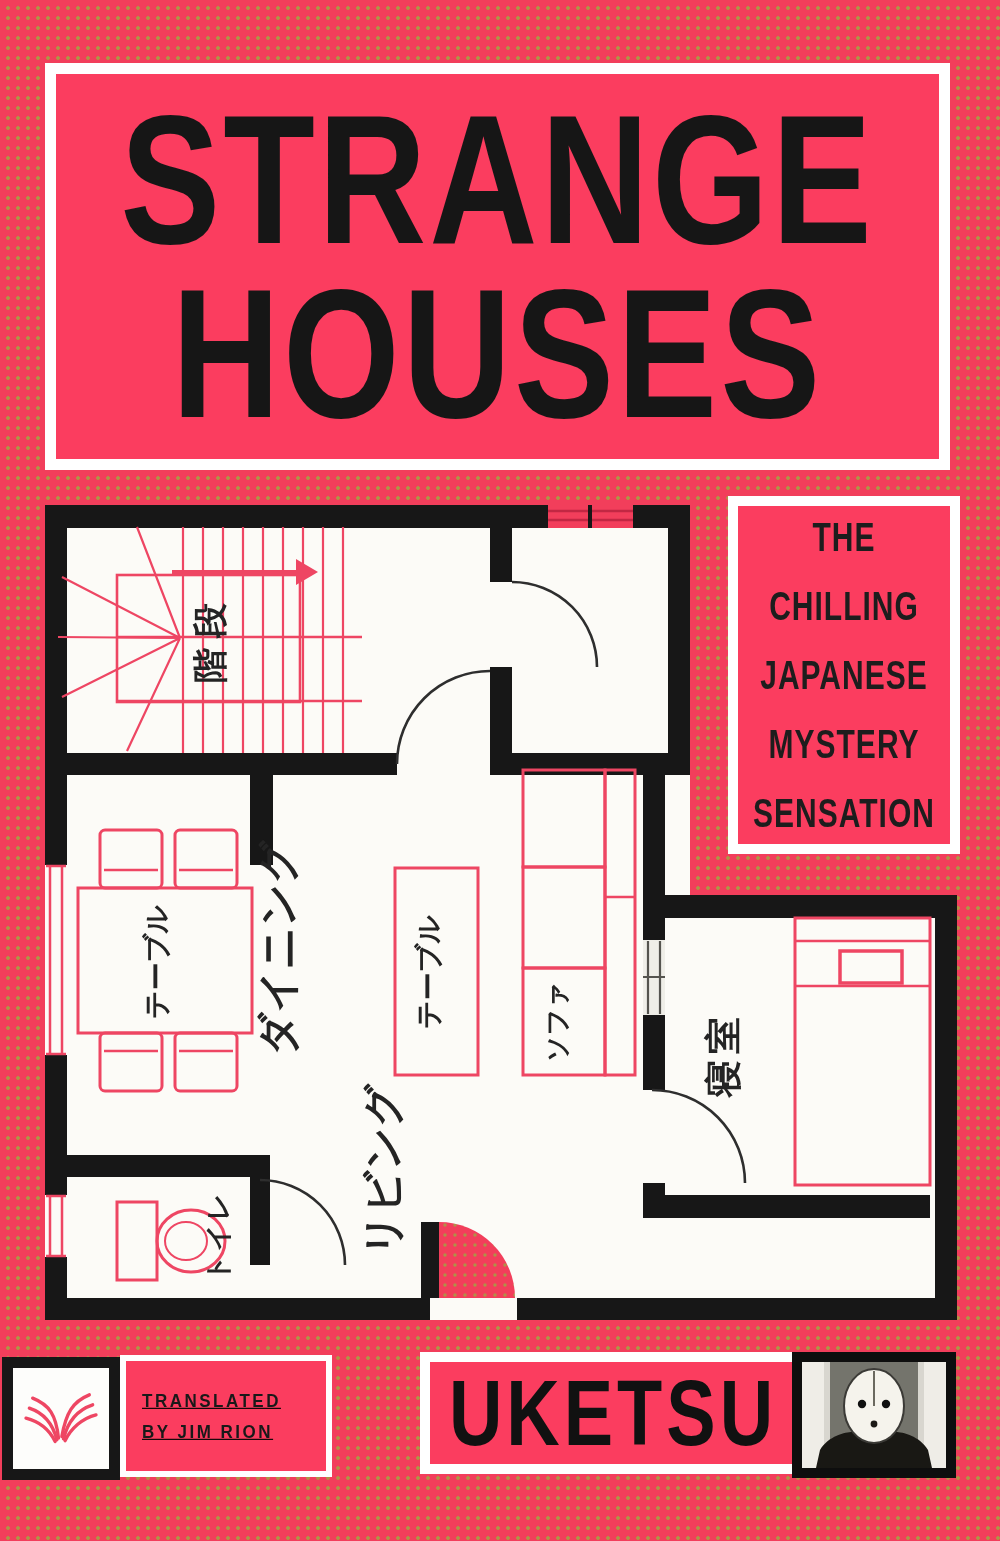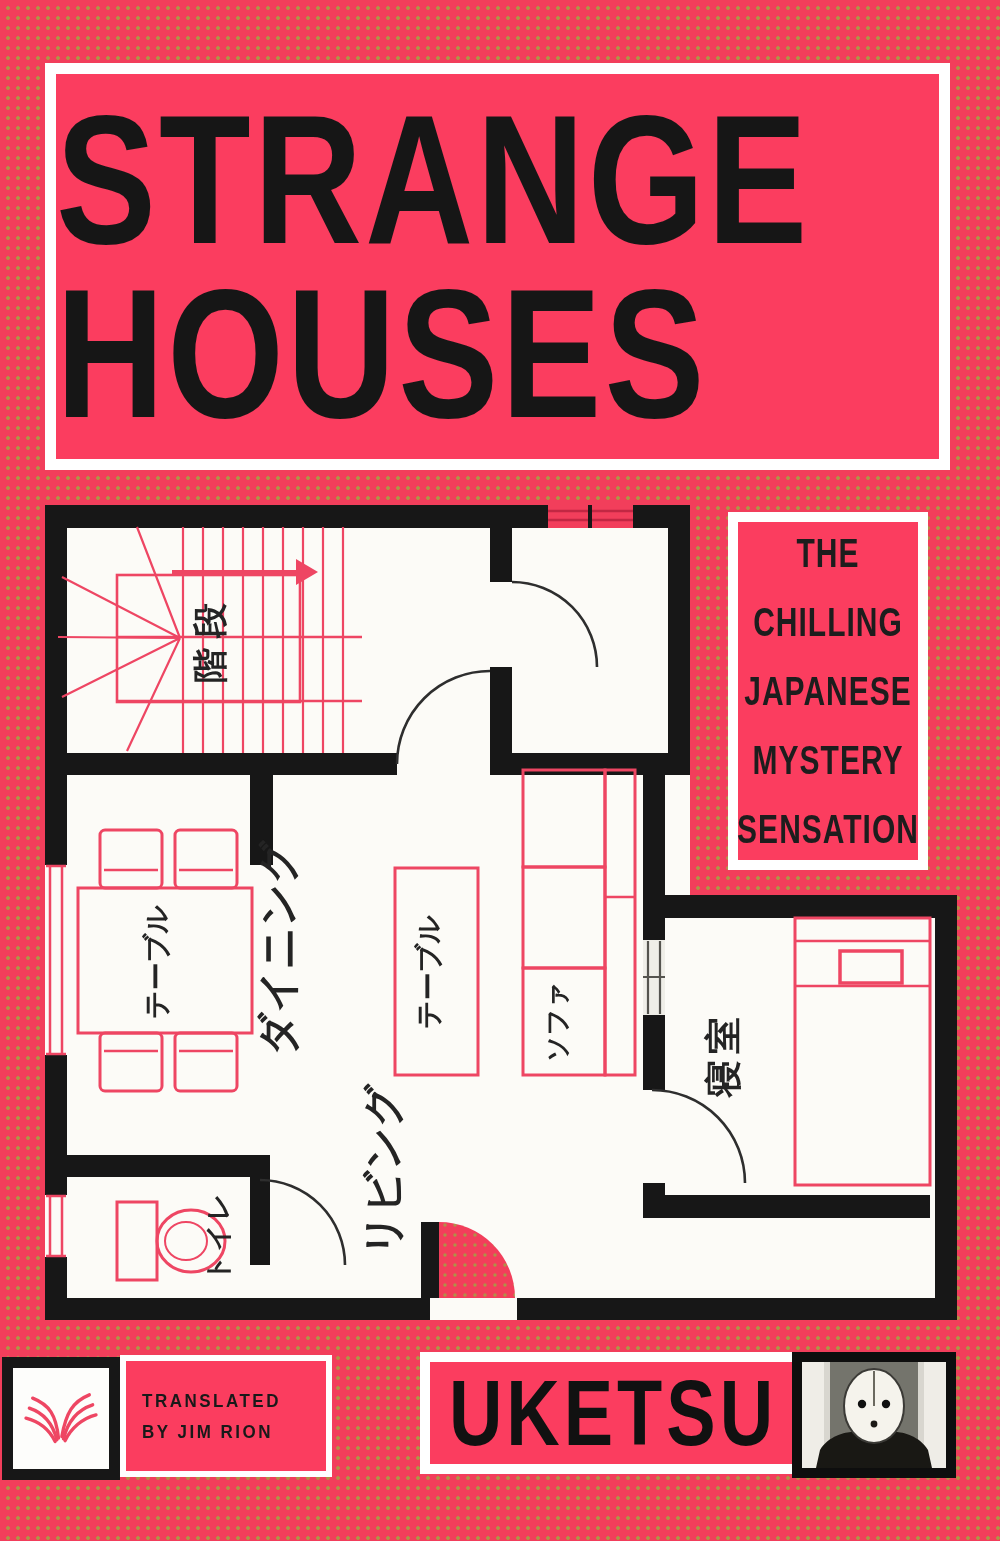--- a/index.html
+++ b/index.html
@@ -13,36 +13,36 @@
     background-color:var(--background);
     background-image:radial-gradient(var(--dot-olive) 1.7px, transparent 1.9px);
     background-size:10px 10px; background-position:3px 3px;
     font-family:"Liberation Sans", sans-serif;
   }
   svg.plan{position:absolute;left:0;top:0;width:1000px;height:1541px;}
   .panel{position:absolute; background:var(--panel-pink); border:10px solid #fff;}
 
   
   .title-box{left:45px;top:63px;width:905px;height:407px;border-width:11px;
-    display:flex;flex-direction:column;align-items:flex-start;justify-content:center;gap:24px;}
+    display:flex;flex-direction:column;align-items:center;justify-content:center;gap:24px;}
   .title-line{font-weight:700;font-size:150px;line-height:150px;letter-spacing:3px;
     color:var(--ink);transform:scaleY(1.22);white-space:nowrap;}
 
   
-  .tagline-box{left:728px;top:512px;width:200px;height:358px;
+  .tagline-box{left:728px;top:496px;width:232px;height:358px;
     display:flex;align-items:center;justify-content:center;}
   .tagline-inner{transform:scaleY(1.38);text-align:center;}
   .tag-line{font-weight:700;font-size:30px;line-height:50px;letter-spacing:1px;color:#1d1d1d;white-space:nowrap;}
 
   
   .logo-box{position:absolute;left:2px;top:1357px;width:118px;height:123px;
     background:#fdfdfb;border:11px solid var(--wall);
     display:flex;align-items:center;justify-content:center;}
   .translated-box{left:120px;top:1355px;width:212px;height:122px;border-width:6px;
-    display:flex;flex-direction:column;justify-content:center;padding-left:16px;}
+    display:flex;flex-direction:column;justify-content:center;padding-left:16px;text-decoration:underline;}
   .translated-line{font-weight:700;font-size:17px;line-height:31px;letter-spacing:2.5px;
     color:#191919;transform:scaleY(1.12);transform-origin:left center;white-space:nowrap;}
   .uketsu-box{left:374px;top:1352px;width:386px;height:122px;
     display:flex;align-items:center;justify-content:center;margin-left:46px;}
   .uketsu-text{font-weight:700;font-size:74px;letter-spacing:4px;color:#111;
     transform:scaleY(1.24);white-space:nowrap;}
   .photo-box{position:absolute;left:792px;top:1352px;width:164px;height:126px;
     border:10px solid #0e0e0e;background:#efede7;}
   .photo-box svg{display:block;width:100%;height:100%;}
 

